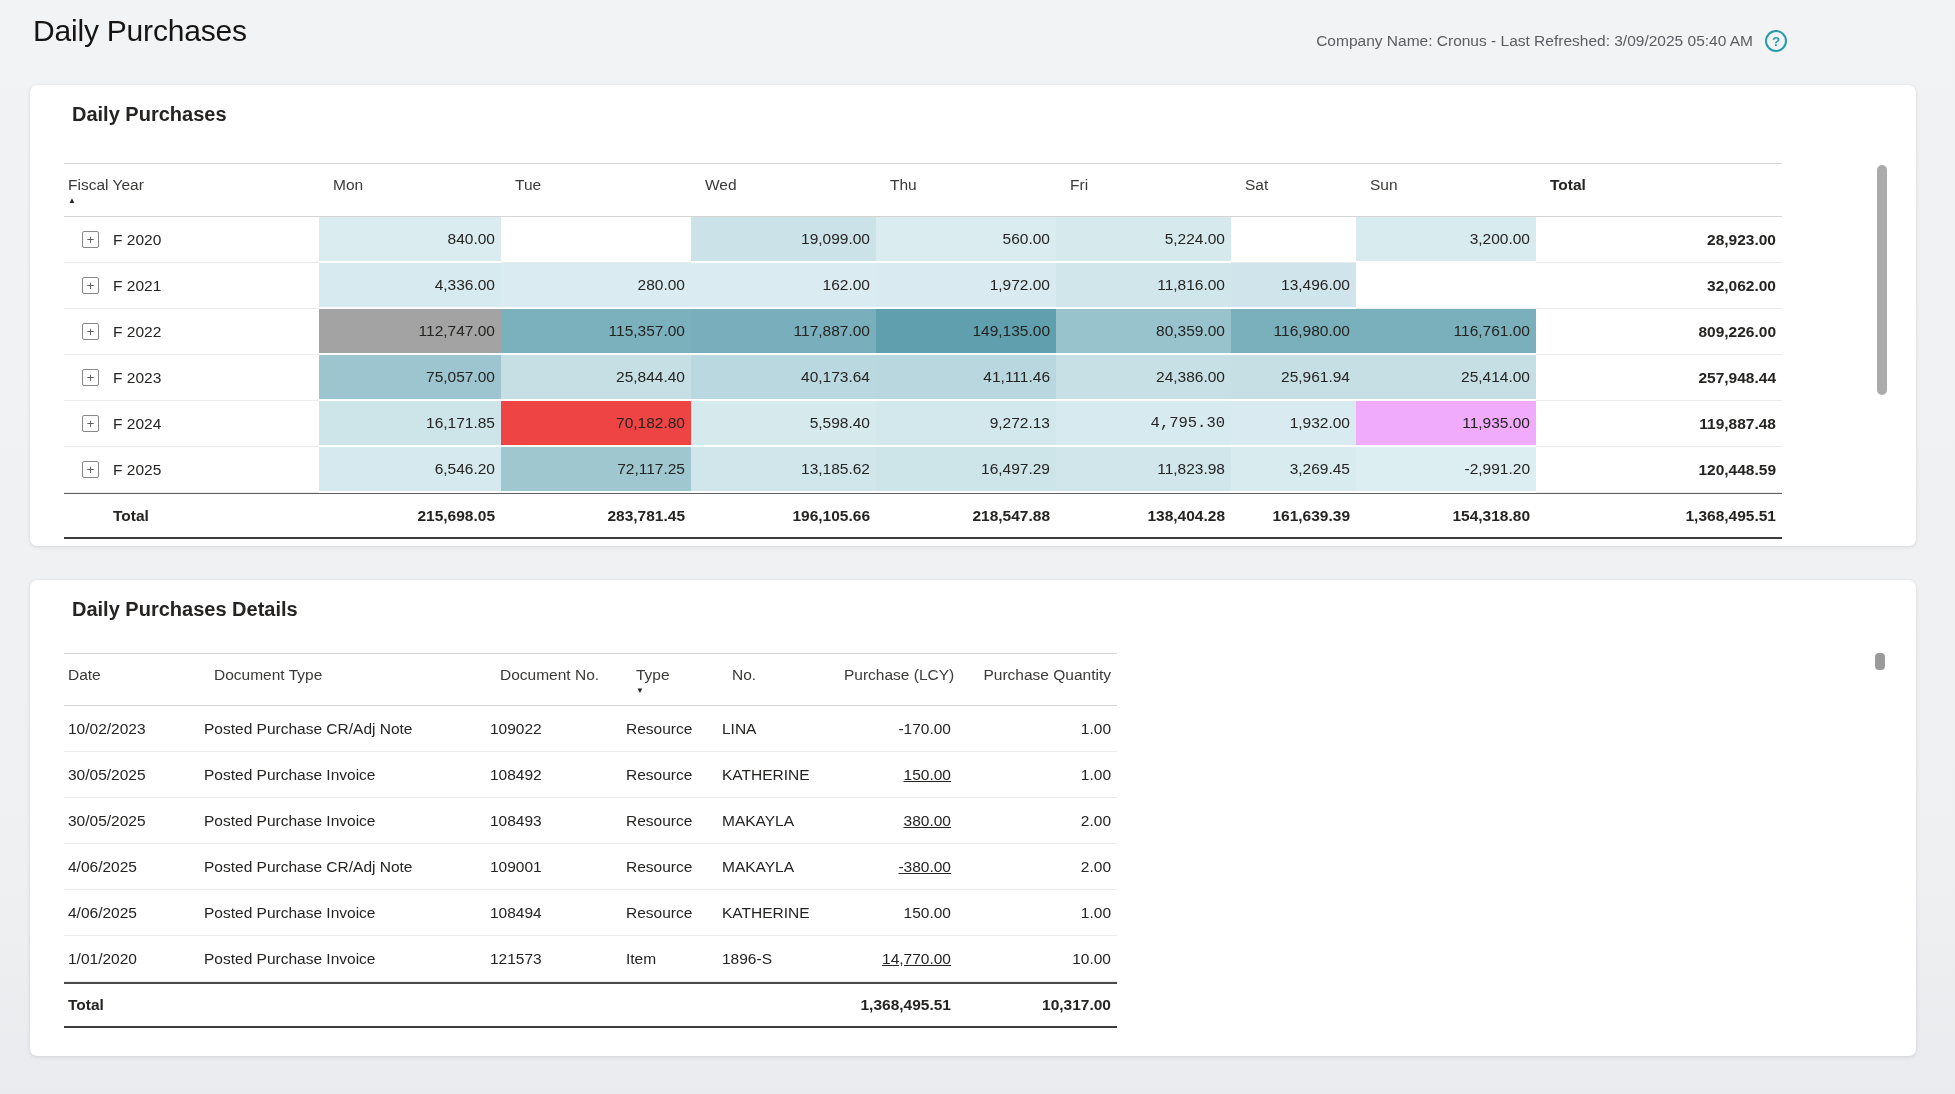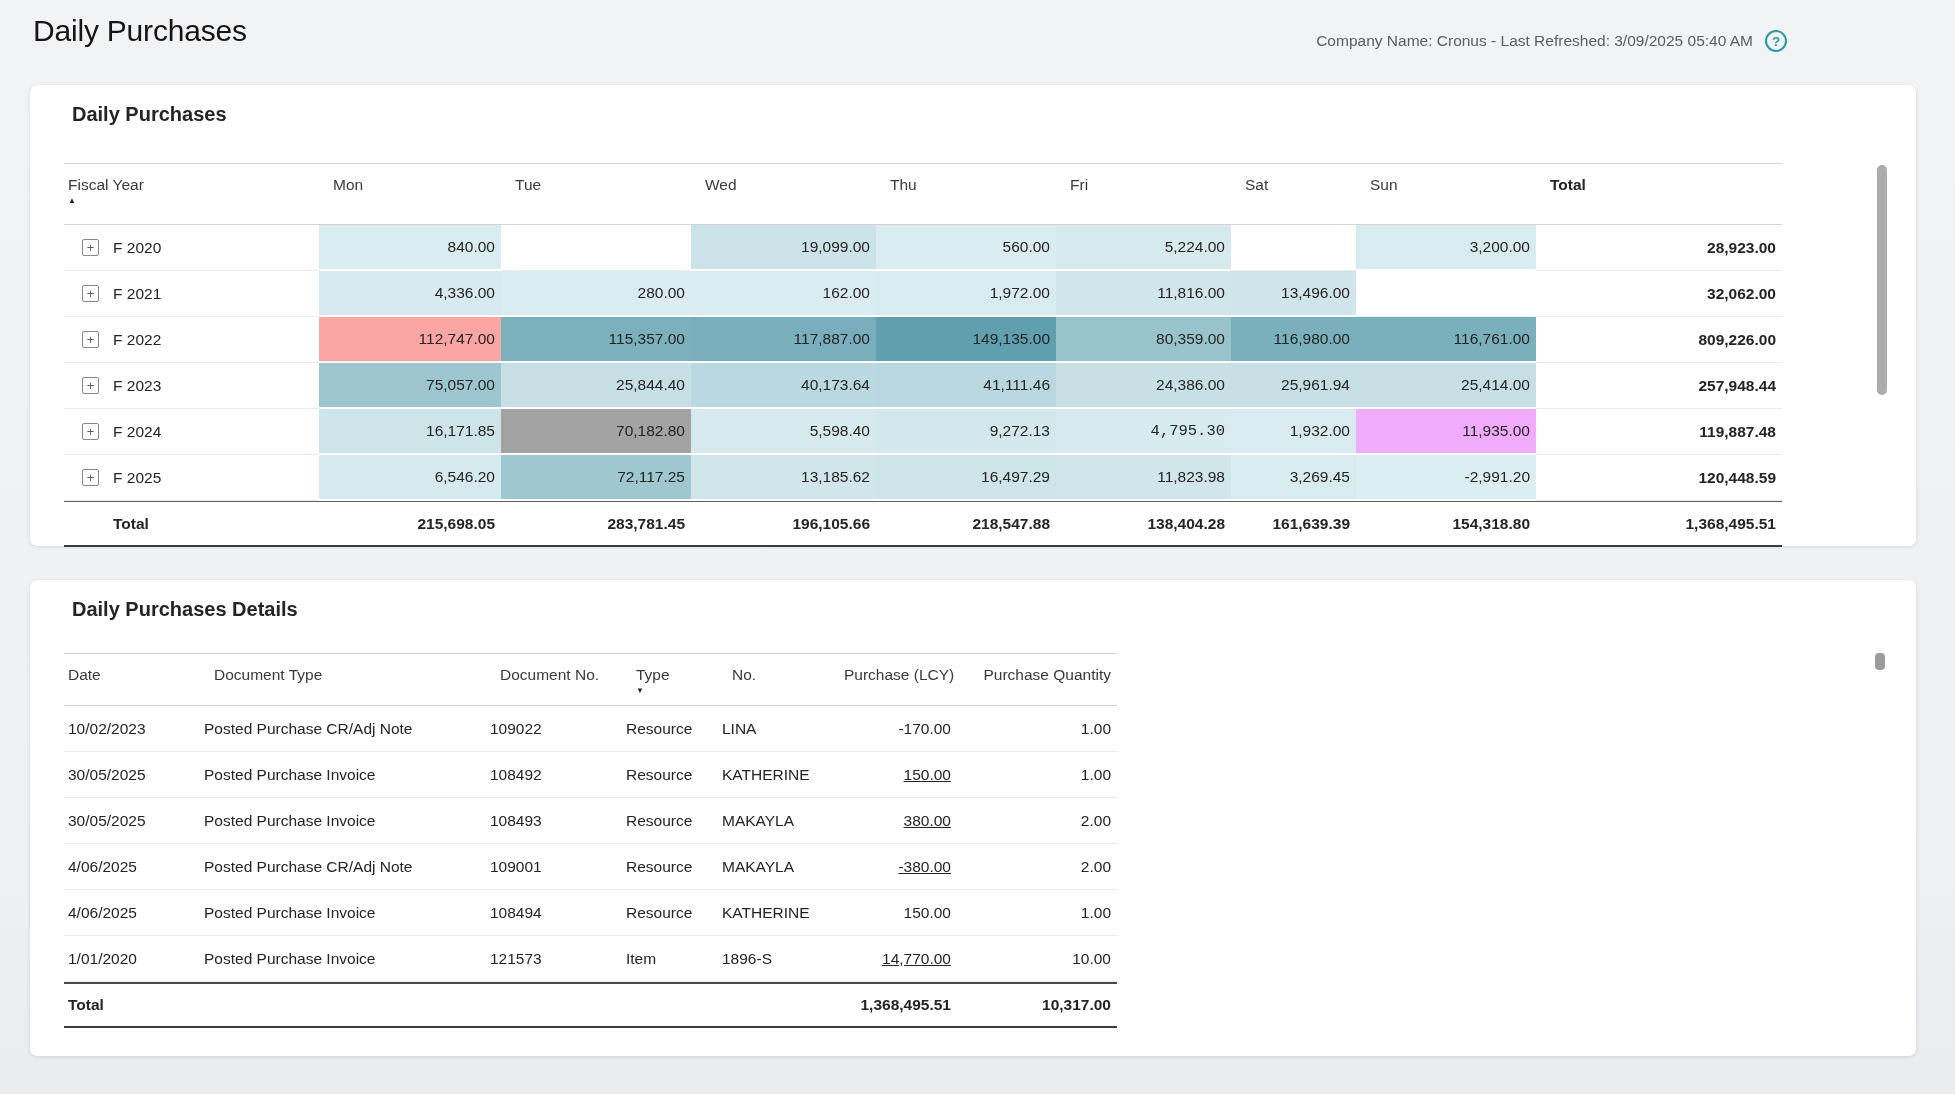--- a/index.html
+++ b/index.html
@@ -35,21 +35,21 @@
   }
   table { border-collapse:separate; border-spacing:0; table-layout:fixed; position:absolute; }
   .matrix-table { left:34px; top:78px; width:1718px; }
   .details-table { left:34px; top:73px; width:1053px; }
   th {
     font-weight:400; font-size:15.5px; color:#3b3a39; text-align:left;
     vertical-align:top; padding:12px 6px 0 14px;
     border-top:1px solid #d4d4d4; border-bottom:1px solid #d4d4d4;
     cursor:pointer; white-space:nowrap; overflow:hidden;
   }
-  .matrix-table thead tr { height:62px; }
+  .matrix-table thead tr { height:54px; }
   .details-table thead tr { height:53px; }
   th.first { padding-left:4px; }
   th.bold { font-weight:700; color:#252423; }
   th.num { text-align:right; padding-right:6px; }
   .sort-marker { display:block; font-size:8px; color:#252423; margin-top:3px; line-height:8px; }
   tbody tr { height:46px; }
   td {
     font-size:15.5px; color:#252423; vertical-align:middle; white-space:nowrap; overflow:hidden;
     padding:0 6px 0 0; text-align:right; border-bottom:1px solid #ebebeb;
   }
@@ -136,21 +136,21 @@
             <td class="heat" style="background: rgb(218, 236, 241);">280.00</td>
             <td class="heat" style="background: rgb(218, 236, 241);">162.00</td>
             <td class="heat" style="background: rgb(217, 235, 240);">1,972.00</td>
             <td class="heat" style="background: rgb(209, 230, 235);">11,816.00</td>
             <td class="heat" style="background: rgb(207, 229, 235);">13,496.00</td>
             <td></td>
             <td class="rowtotal">32,062.00</td>
           </tr>
           <tr>
             <td class="fy"><span class="expand-box"></span><span class="fy-label">F 2022</span></td>
-            <td class="heat" style="background: #fca5a5;">112,747.00</td>
+            <td class="heat" style="background: #a3a3a3;">112,747.00</td>
             <td class="heat" style="background: rgb(123, 177, 189);">115,357.00</td>
             <td class="heat" style="background: rgb(121, 175, 188);">117,887.00</td>
             <td class="heat" style="background: rgb(95, 159, 174);">149,135.00</td>
             <td class="heat" style="background: rgb(152, 195, 205); margin-left: 21px;">80,359.00</td>
             <td class="heat" style="background: rgb(122, 176, 188);">116,980.00</td>
             <td class="heat" style="background: rgb(122, 176, 188);">116,761.00</td>
             <td class="rowtotal">809,226.00</td>
           </tr>
           <tr>
             <td class="fy"><span class="expand-box"></span><span class="fy-label">F 2023</span></td>
@@ -159,21 +159,21 @@
             <td class="heat" style="background: rgb(185, 216, 223);">40,173.64</td>
             <td class="heat" style="background: rgb(184, 215, 222);">41,111.46</td>
             <td class="heat" style="background: rgb(198, 224, 230);">24,386.00</td>
             <td class="heat" style="background: rgb(197, 223, 229);">25,961.94</td>
             <td class="heat" style="background: rgb(197, 223, 229);">25,414.00</td>
             <td class="rowtotal">257,948.44</td>
           </tr>
           <tr>
             <td class="fy"><span class="expand-box"></span><span class="fy-label">F 2024</span></td>
             <td class="heat" style="background: rgb(205, 228, 233);">16,171.85</td>
-            <td class="heat" style="background: #a3a3a3;">70,182.80</td>
+            <td class="heat" style="background: #ef4444;">70,182.80</td>
             <td class="heat" style="background: rgb(214, 234, 238);">5,598.40</td>
             <td class="heat" style="background: rgb(211, 232, 237);">9,272.13</td>
             <td class="heat" style="background: rgb(215, 234, 239); font-family: Liberation Mono, monospace;">4,795.30</td>
             <td class="heat" style="background: rgb(217, 235, 240);">1,932.00</td>
             <td class="heat" style="background: #f0abfc;">11,935.00</td>
             <td class="rowtotal">119,887.48</td>
           </tr>
           <tr>
             <td class="fy"><span class="expand-box"></span><span class="fy-label">F 2025</span></td>
             <td class="heat" style="background: rgb(213, 233, 238);">6,546.20</td>

